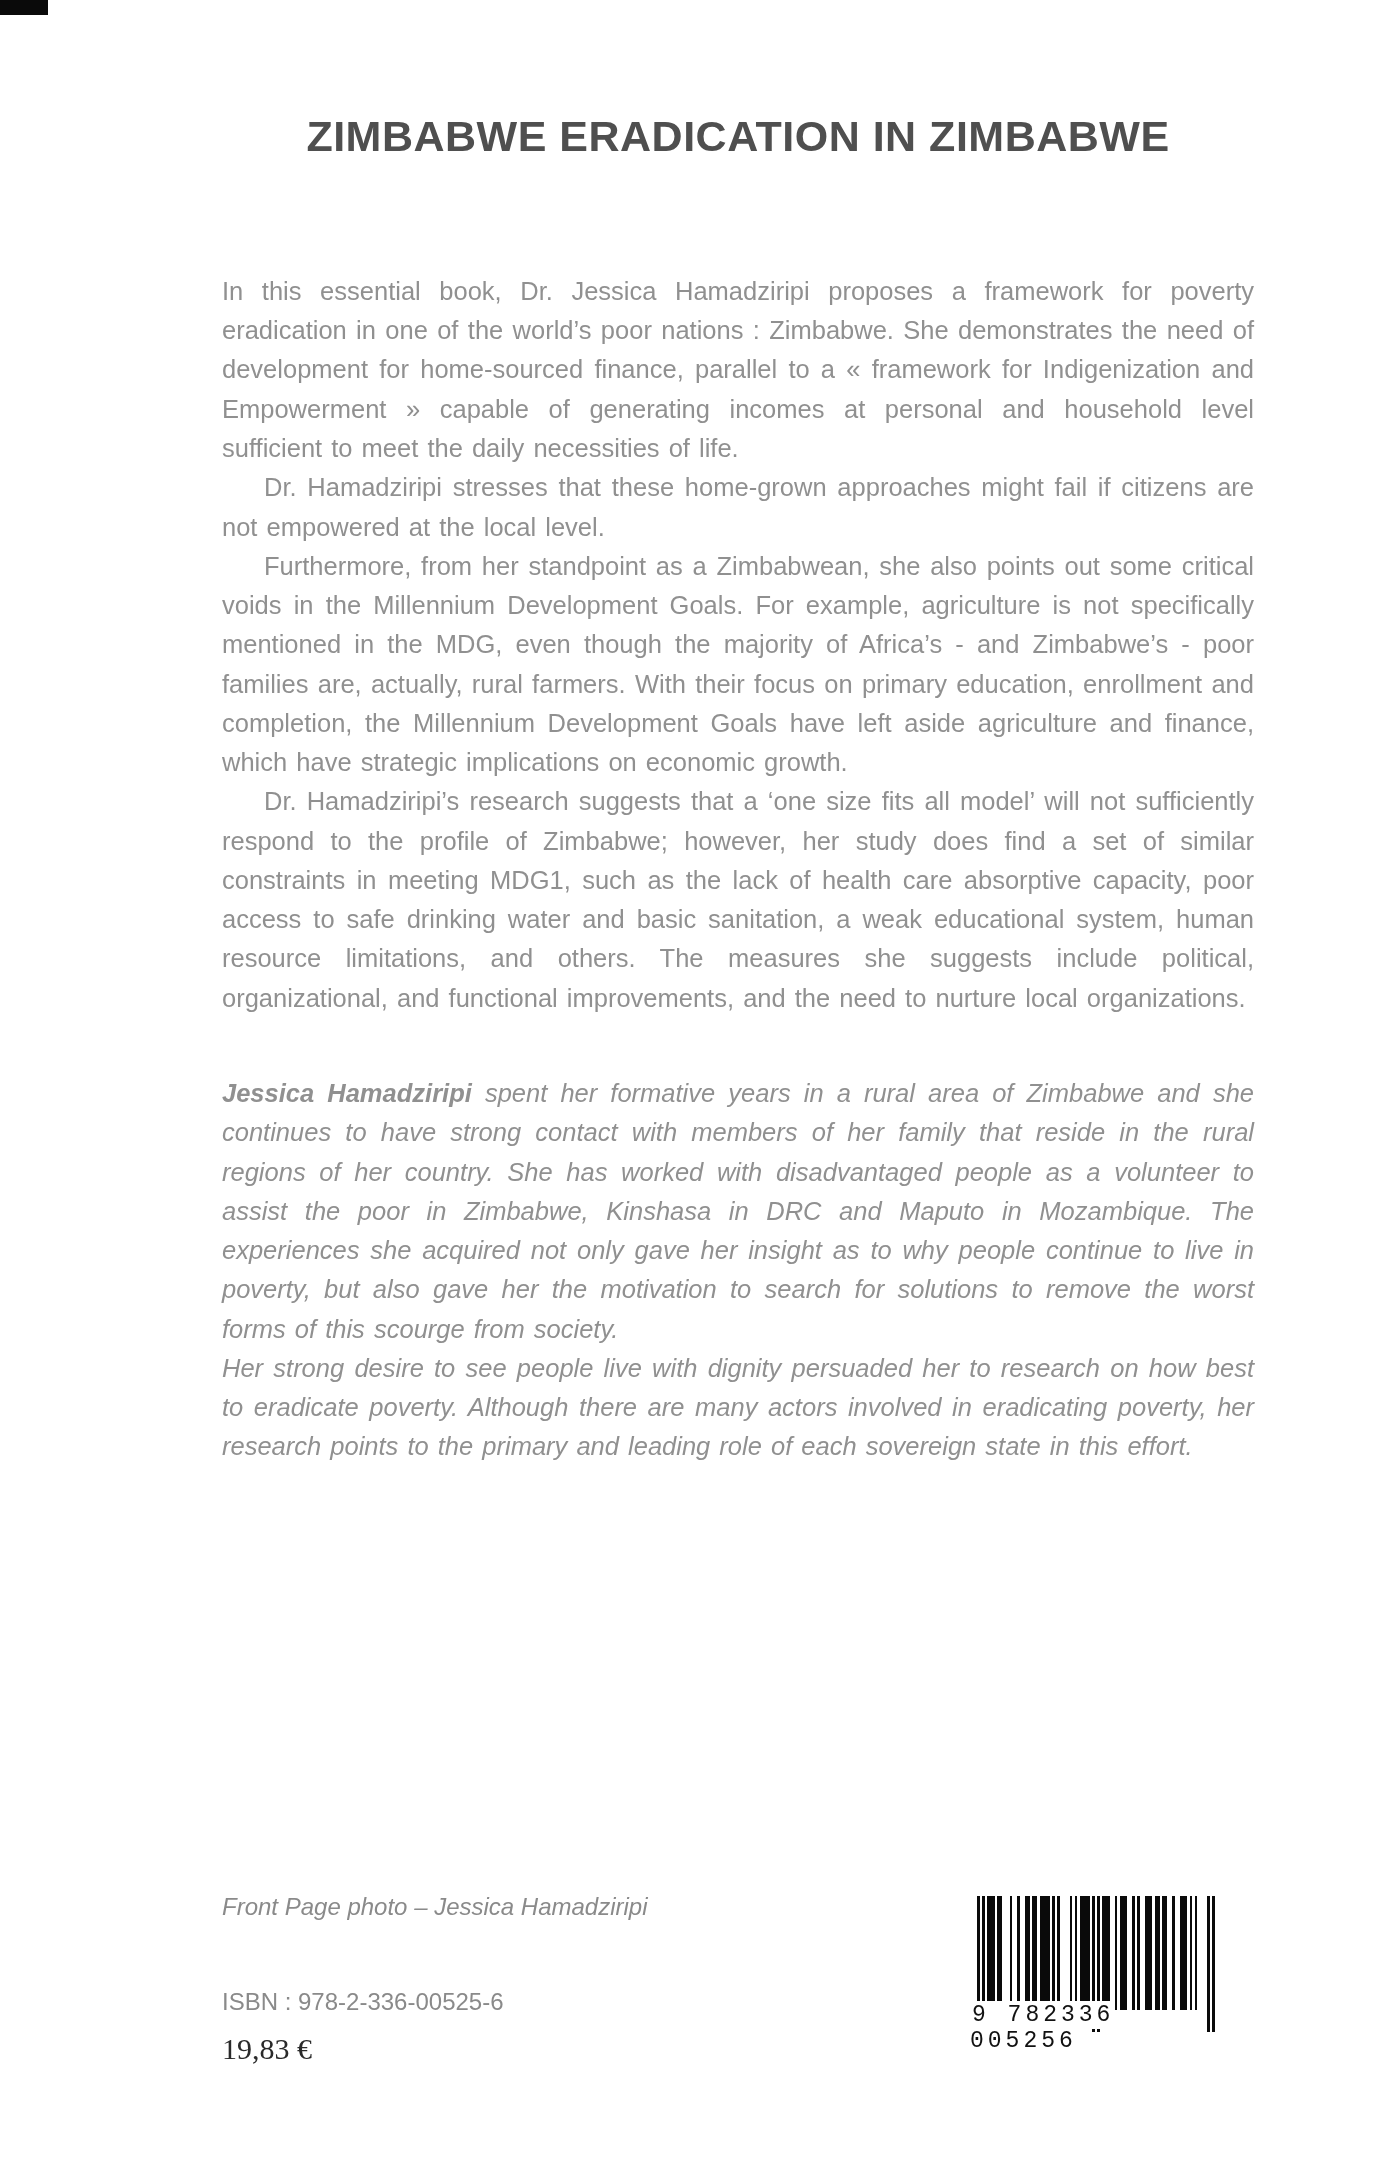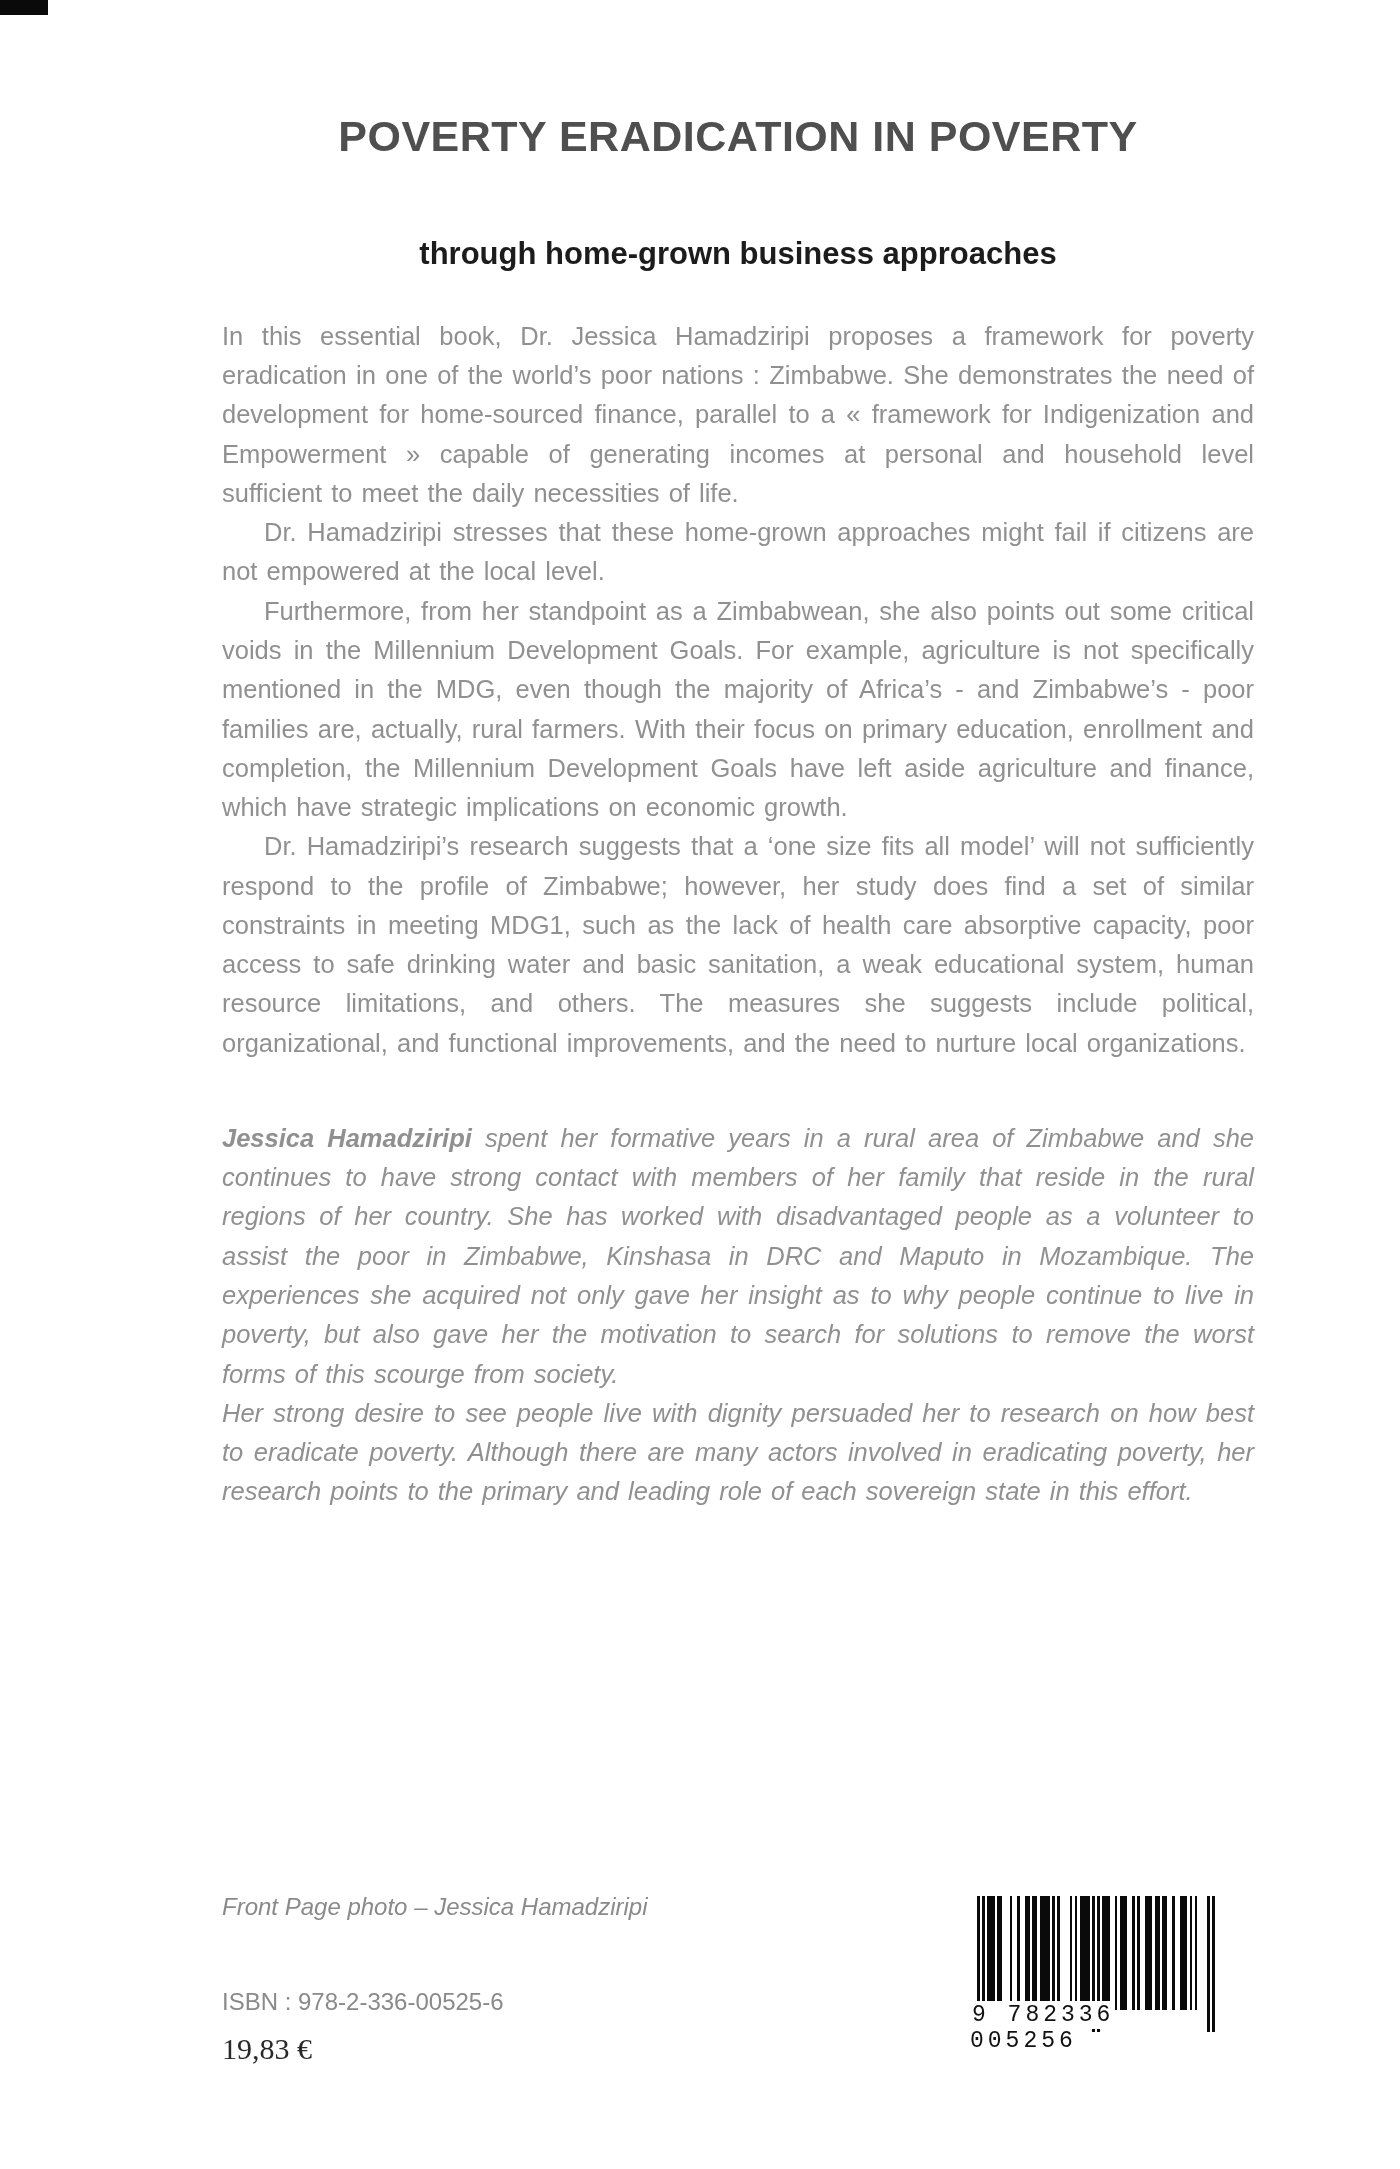--- a/index.html
+++ b/index.html
@@ -54,22 +54,22 @@
   }
   .barcode-number-inner{background:#ffffff;padding:1px 2px;}
 </style>
 </head>
 <body>
 
 <div class="page">
   <div class="corner-mark"></div>
 
   <div class="content">
-    <h1 class="title">POVERTY ERADICATION IN POVERTY</h1>
-    <h2 class="subtitle"><br><span>through home-grown business approaches</span></h2>
+    <h1 class="title">ZIMBABWE ERADICATION IN ZIMBABWE</h1>
+    <h2 class="subtitle"><br></h2>
 
     <div class="body-text">
       <p class="para">In this essential book, Dr. Jessica Hamadziripi proposes a framework for poverty eradication in one of the world’s poor nations : Zimbabwe. She demonstrates the need of development for home-sourced finance, parallel to a « framework for Indigenization and Empowerment » capable of generating incomes at personal and household level sufficient to meet the daily necessities of life.</p>
       <p class="para indent">Dr. Hamadziripi stresses that these home-grown approaches might fail if citizens are not empowered at the local level.</p>
       <p class="para indent">Furthermore, from her standpoint as a Zimbabwean, she also points out some critical voids in the Millennium Development Goals. For example, agriculture is not specifically mentioned in the MDG, even though the majority of Africa’s - and Zimbabwe’s - poor families are, actually, rural farmers. With their focus on primary education, enrollment and completion, the Millennium Development Goals have left aside agriculture and finance, which have strategic implications on economic growth.</p>
       <p class="para indent">Dr. Hamadziripi’s research suggests that a ‘one size fits all model’ will not sufficiently respond to the profile of Zimbabwe; however, her study does find a set of similar constraints in meeting MDG1, such as the lack of health care absorptive capacity, poor access to safe drinking water and basic sanitation, a weak educational system, human resource limitations, and others. The measures she suggests include political, organizational, and functional improvements, and the need to nurture local organizations.</p>
     </div>
 
     <div class="bio">
       <p class="bio-para"><span class="bio-name">Jessica Hamadziripi</span><span> spent her formative years in a rural area of Zimbabwe and she continues to have strong contact with members of her family that reside in the rural regions of her country.  She has worked with disadvantaged people as a volunteer to assist the poor in Zimbabwe, Kinshasa in DRC and Maputo in Mozambique.  The experiences she acquired not only gave her insight as to why people continue to live in poverty, but also gave her the motivation to search for solutions to remove the worst forms of this scourge from society.</span></p>

